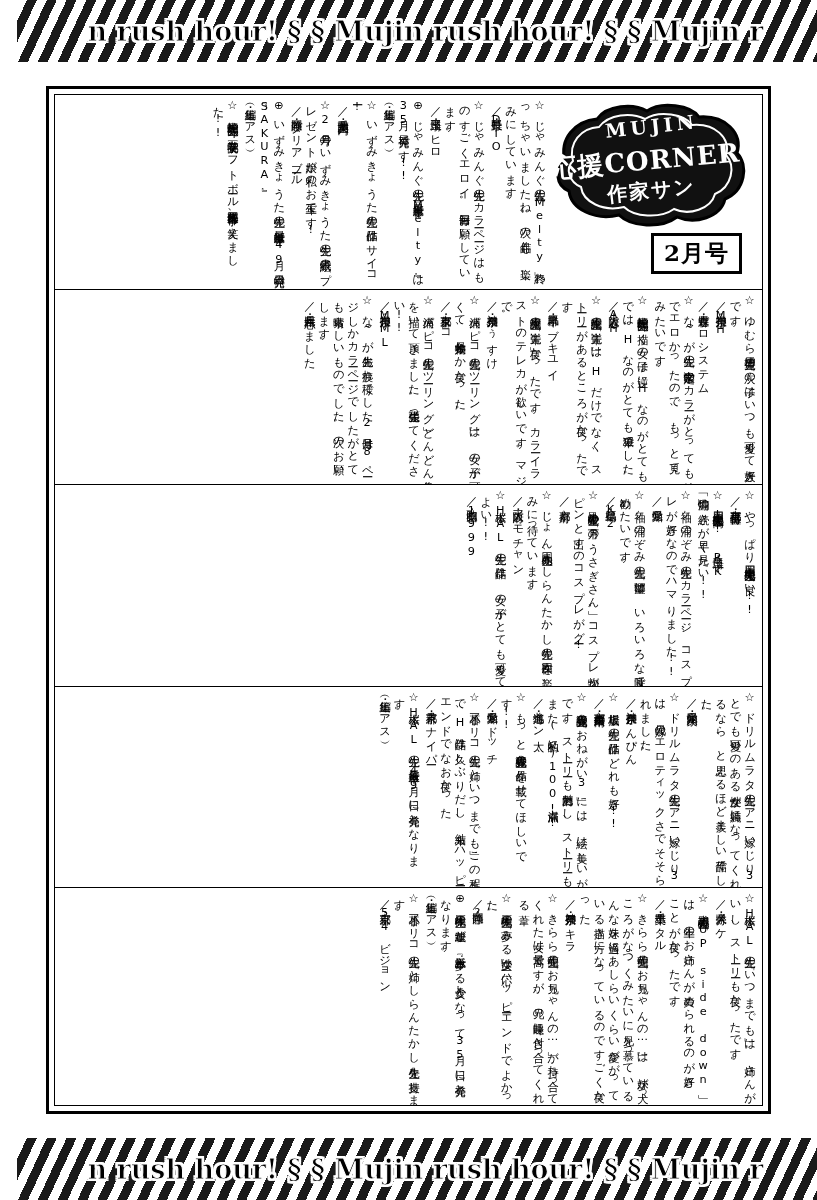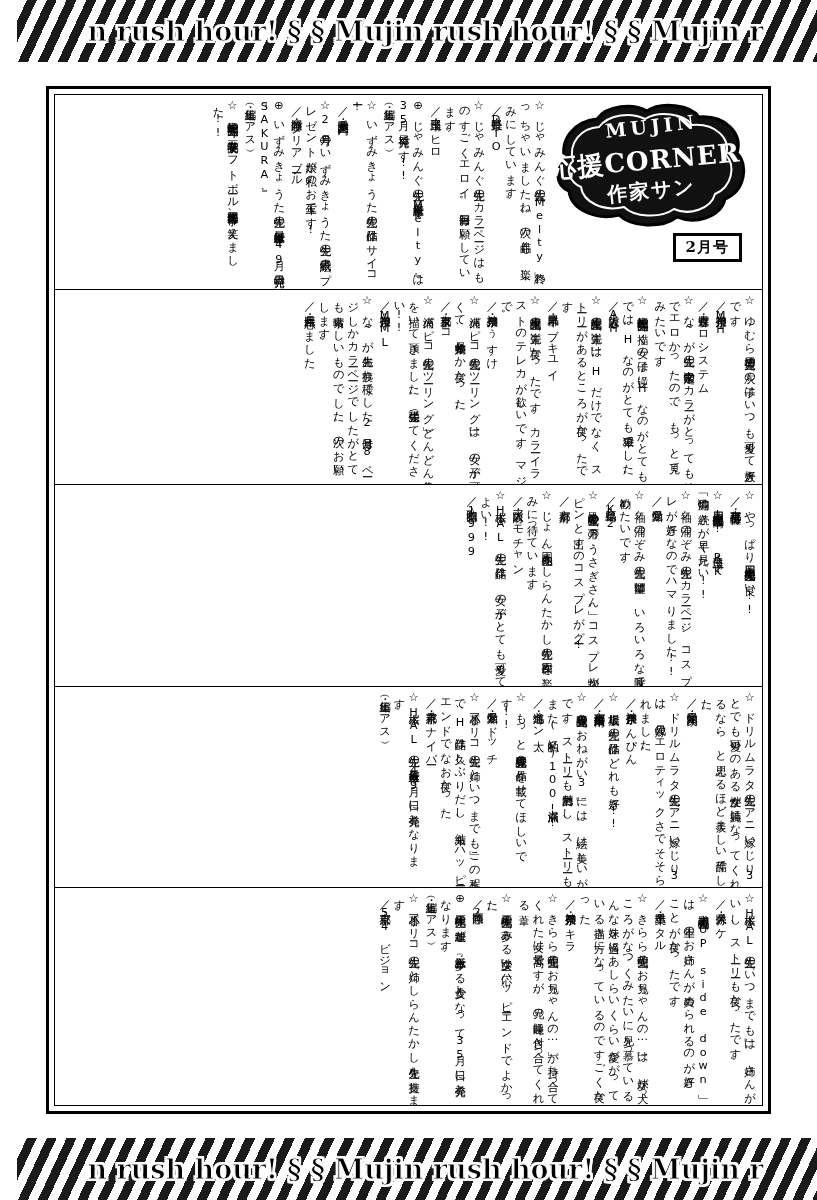--- a/index.html
+++ b/index.html
@@ -95,21 +95,21 @@
     position:absolute;width:100%;text-align:center;color:#fff;
     font-family:"DejaVu Serif", serif;font-weight:bold;
   }
   .logo-t1{top:16px;font-size:19px;letter-spacing:4px;transform:rotate(-6deg);}
   .logo-t2{top:44px;font-size:26px;letter-spacing:1px;transform:rotate(-5deg);}
   .logo-t3{top:78px;font-size:20px;letter-spacing:2px;transform:rotate(-6deg);}
   .issue{
     position:absolute;right:20px;top:138px;
     border:3px solid #000;background:#fff;
     padding:2px 10px;
-    font-family:"DejaVu Serif", serif;font-weight:bold;font-size:15px;
+    font-family:"DejaVu Serif", serif;font-weight:bold;font-size:23px;
     color:#000;letter-spacing:1px;
   }
 </style>
 </head>
 <body>
 
 <div class="banner top">
   <div class="banner-text">n rush hour!  §        §  Mujin rush hour!  §        §  Mujin r</div>
 </div>
 

